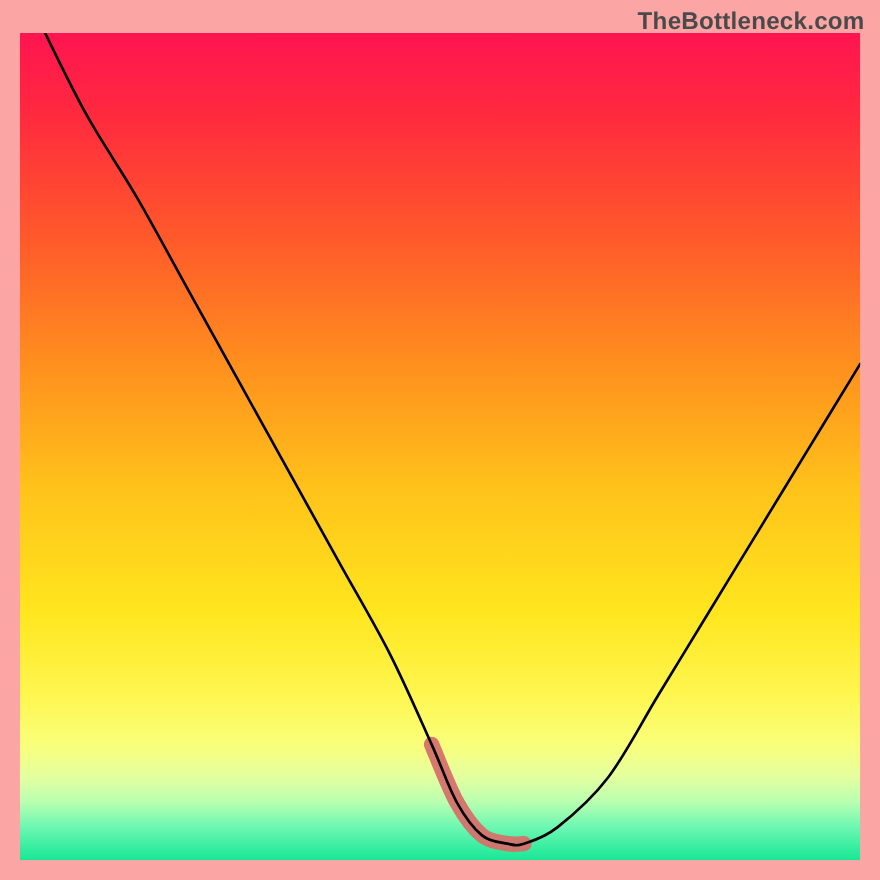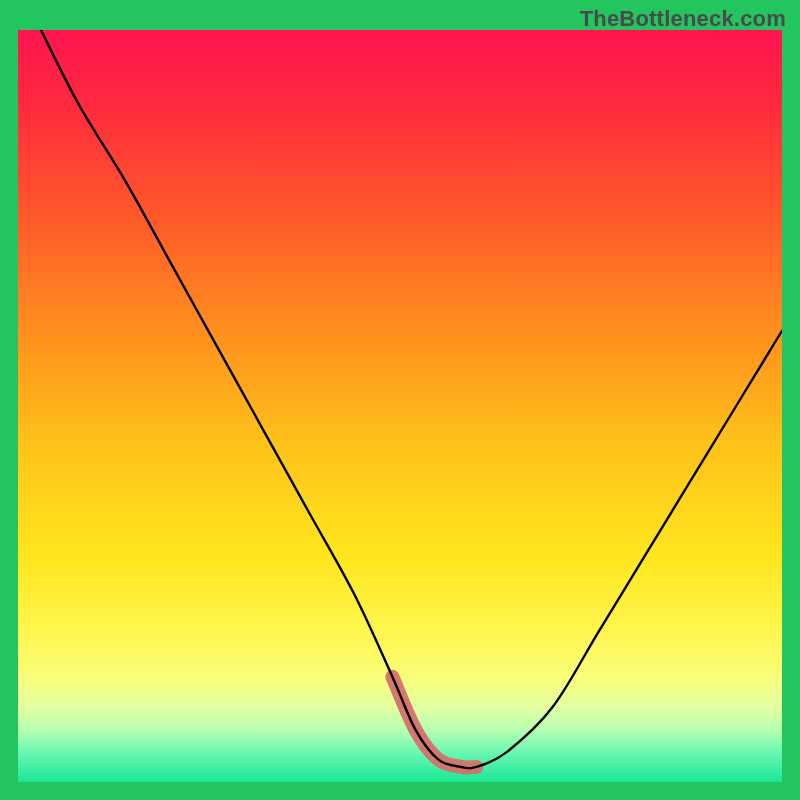--- a/index.html
+++ b/index.html
@@ -8,21 +8,21 @@
     width: 800px;
     height: 800px;
     background: #000;
     font-family: Arial, Helvetica, sans-serif;
     overflow: hidden;
   }
   .frame {
     position: relative;
     width: 800px;
     height: 800px;
-    background: #22c55e;
+    background: #fca5a5;
   }
   .watermark {
     position: absolute;
     top: 6px;
     right: 14px;
     color: #4a4a4a;
     font-size: 22px;
     font-weight: bold;
     letter-spacing: 0.2px;
   }

